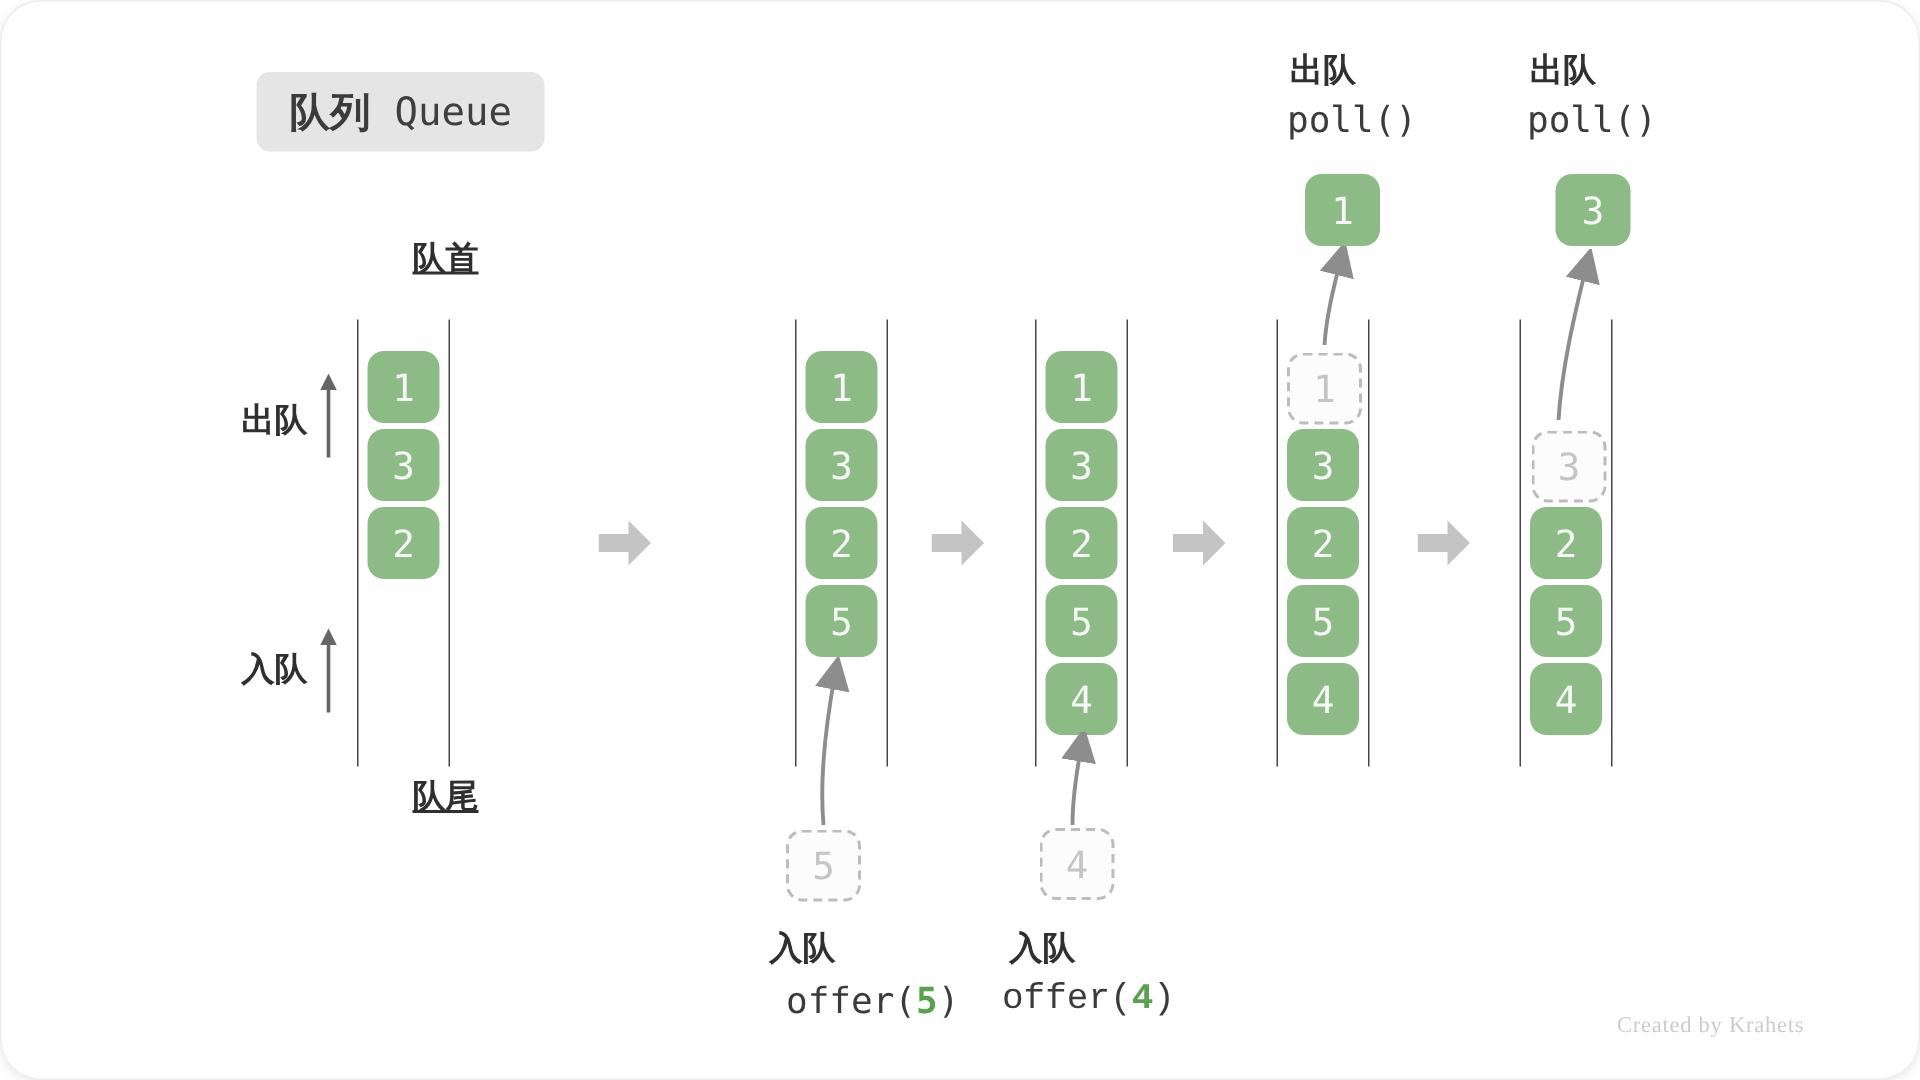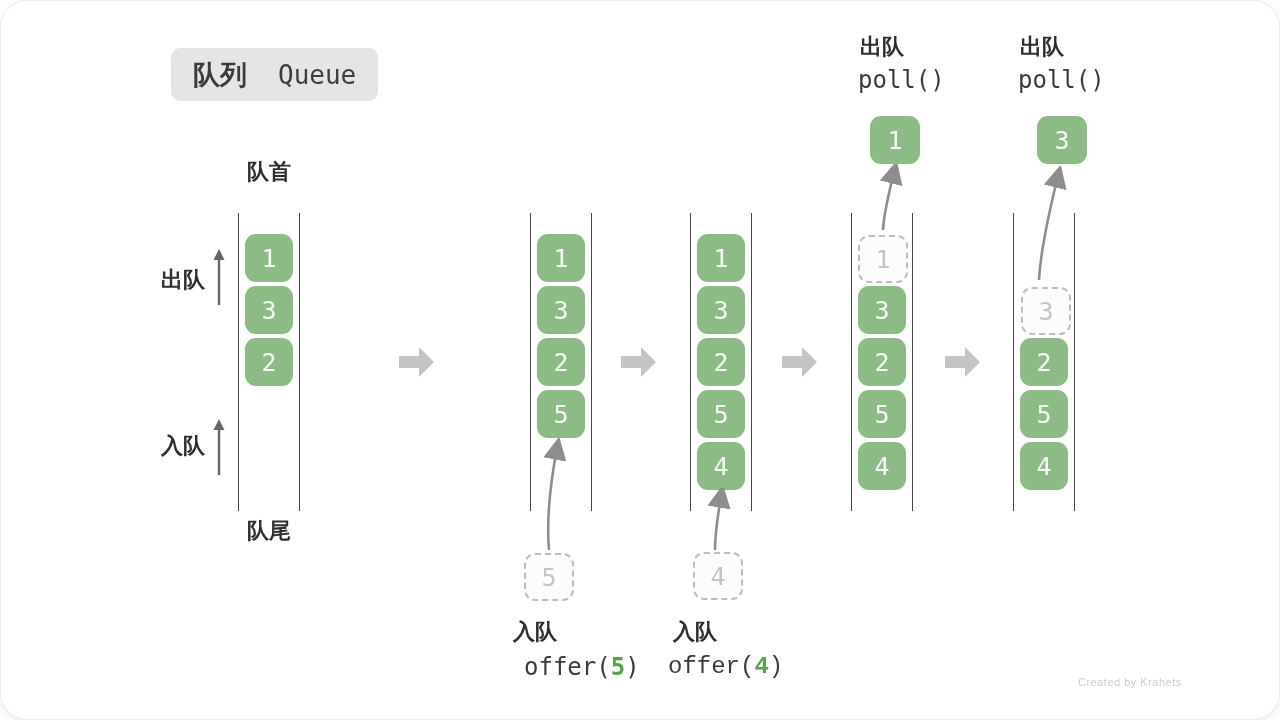--- a/index.html
+++ b/index.html
@@ -8,27 +8,27 @@
     background:#fff;border-radius:26px;
     box-shadow:0 0 0 1px #ececec, 0 2px 8px rgba(0,0,0,.10);
     overflow:hidden;
     font-family:"Liberation Sans",sans-serif;
   }
   .abs{position:absolute;}
   
   .title-box{
     left:170px;top:47px;height:53px;padding:0 22px;
     background:#e5e5e5;border-radius:9px;
-    display:flex;align-items:center;gap:31px;color:#3b3b3b;
+    display:flex;align-items:center;gap:16px;color:#3b3b3b;
   }
   .title-zh{font-size:27px;font-weight:700;}
   .title-en{font-family:"DejaVu Sans Mono",monospace;font-size:26px;color:#3f3f3f;}
   
   .zh-label{font-size:22px;font-weight:700;color:#2f2f2f;white-space:nowrap;}
-  .centered{width:100px;text-align:center;}
+  .centered{width:100px;text-align:right;text-decoration:underline;}
   
   .code{font-family:"DejaVu Sans Mono",monospace;font-size:24px;color:#3b3b3b;white-space:nowrap;}
   .code .arg{color:var(--code-green,#58a14d);font-weight:700;}
   
   .rail{
     width:60px;height:298px;top:212px;
     border-left:1.5px solid #474747;border-right:1.5px solid #474747;
   }
   
   .qbox{
@@ -38,21 +38,21 @@
     display:flex;align-items:center;justify-content:center;
   }
   .qbox.big{width:50px;}
   .ghost{
     width:46px;height:44px;border-radius:11px;
     border:2px dashed #bcbcbc;background:#fcfcfc;
     color:#c4c4c4;font-family:"DejaVu Sans Mono",monospace;font-size:25px;
     display:flex;align-items:center;justify-content:center;
   }
   .watermark{
-    font-family:Liberation Sans, sans-serif;font-size:11px;color:#cccccc;
+    font-family:Liberation Serif, serif;font-size:15px;color:#cccccc;
     letter-spacing:.5px;white-space:nowrap;
   }
   svg{display:block;}
 </style>
 </head>
 <body>
 
 <div class="canvas">
 
   <div class="abs title-box">

